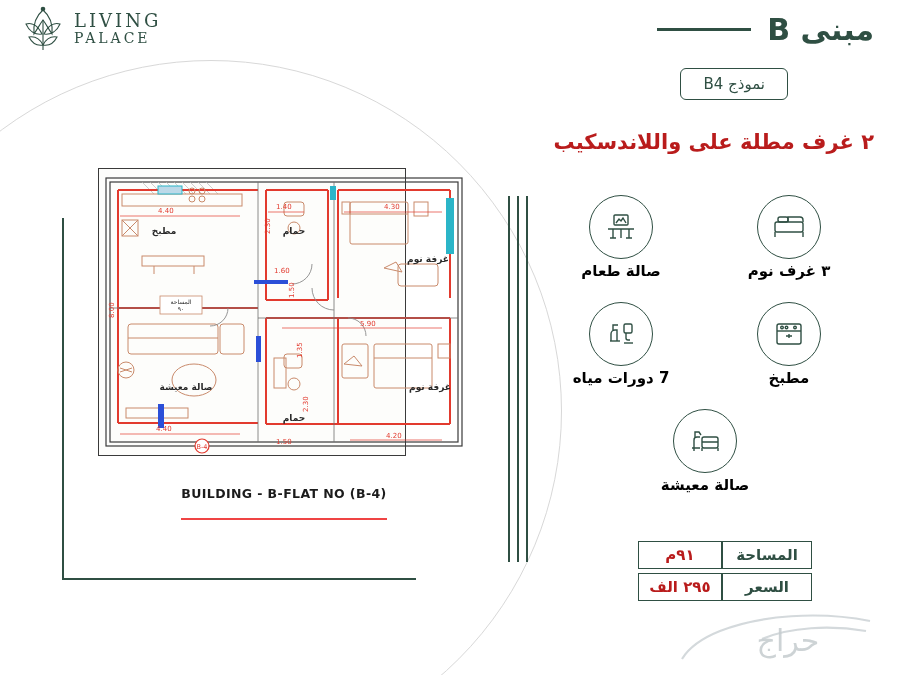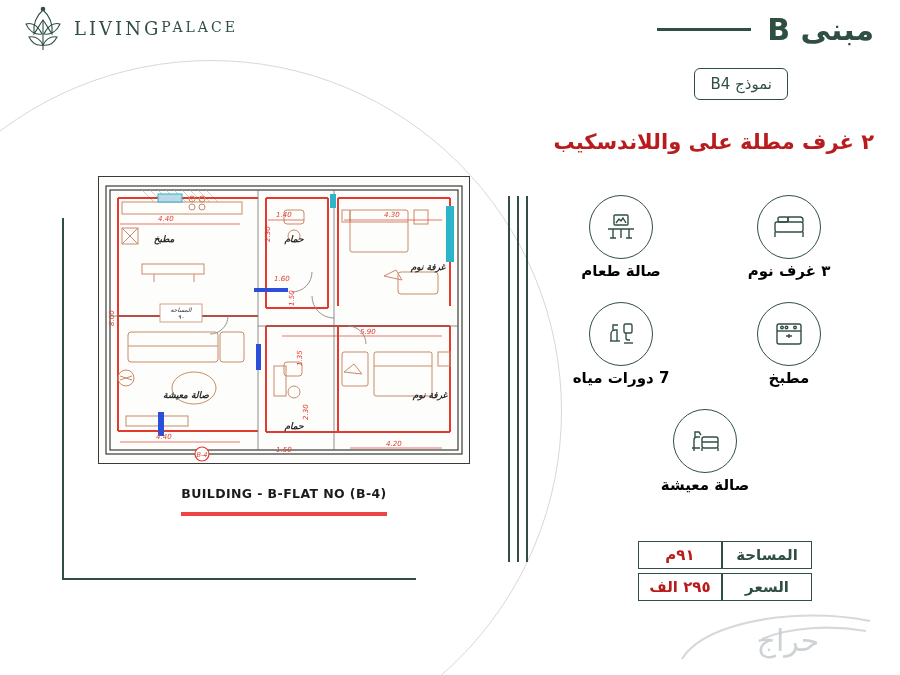--- a/index.html
+++ b/index.html
@@ -47,21 +47,21 @@
   }
   .logo-mark {
     width: 46px;
     height: 50px;
     position: relative;
     flex: 0 0 46px;
   }
   .logo-mark svg { display:block; }
   .logo-text {
     display: flex;
-    flex-direction: row;
+    flex-direction: column;
     line-height: 1.05;
     color: #2f4f43;
     font-family: "DejaVu Serif", "Liberation Serif", serif;
   }
   .logo-text .l1 {
     font-size: 18px;
     letter-spacing: 3px;
   }
   .logo-text .l2 {
     font-size: 14px;
@@ -89,21 +89,21 @@
     height: 3px;
     background: #2f4f43;
   }
 
   .model-badge {
     position: absolute;
     right: 112px;
     top: 68px;
     border: 1.6px solid #2f4f43;
     border-radius: 6px;
-    padding: 6px 15px;
+    padding: 6px 22px;
     font-size: 15px;
     color: #2f4f43;
     direction: rtl;
     background: #fff;
   }
 
   .subtitle {
     position: absolute;
     right: 26px;
     top: 130px;
@@ -220,43 +220,42 @@
     height: 360px;
     border-left: 2px solid #2f4f43;
     border-bottom: 2px solid #2f4f43;
     pointer-events: none;
   }
 
   
   .plan-wrap {
     position: absolute;
     left: 98px;
-    top: 176px;
-    width: 372px;
+    top: 168px;
+    width: 308px;
     height: 288px;
-    font-style: italic;
   }
   .plan-box {
     position: absolute;
     inset: 0;
     border: 1.5px solid #3a3a3a;
     background: #fdfdfb;
   }
   .plan-caption {
     position: absolute;
     left: 98px;
     top: 486px;
     width: 372px;
     text-align: center;
     font-size: 12.5px;
     font-weight: bold;
     color: #1b1b1b;
     letter-spacing: .4px;
   }
-  .plan-caption span { border-bottom: 4px solid #ef4444; padding-bottom: 11px; }
+  .plan-caption span { border-bottom: 2px solid #ef4444; padding-bottom: 17px; }
 
   
   .watermark {
     position: absolute;
     right: 20px;
     bottom: 8px;
     width: 210px;
     height: 58px;
     opacity: .5;
   }

